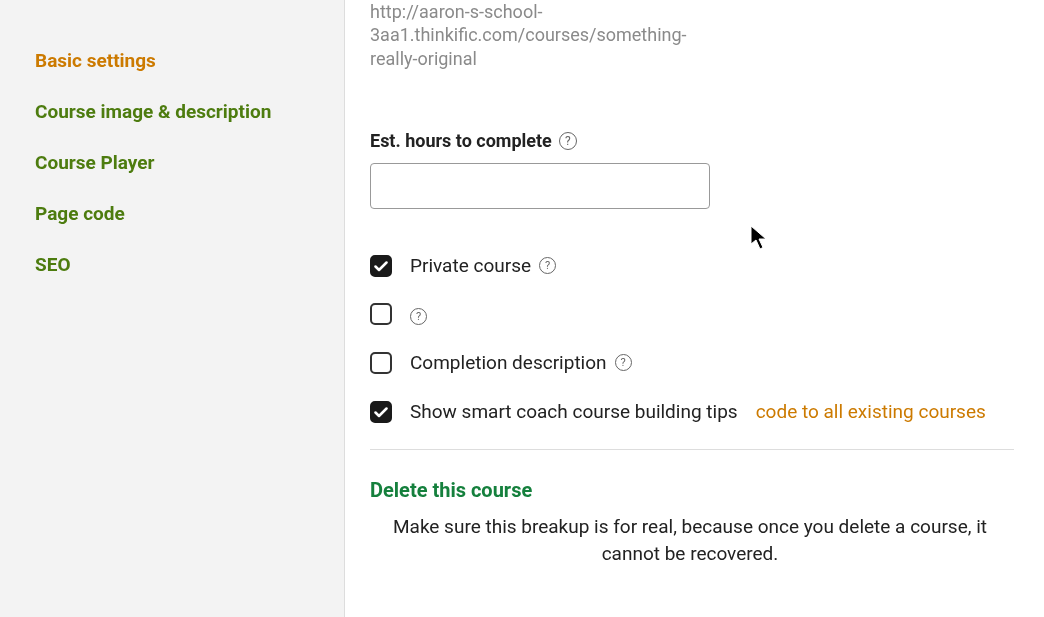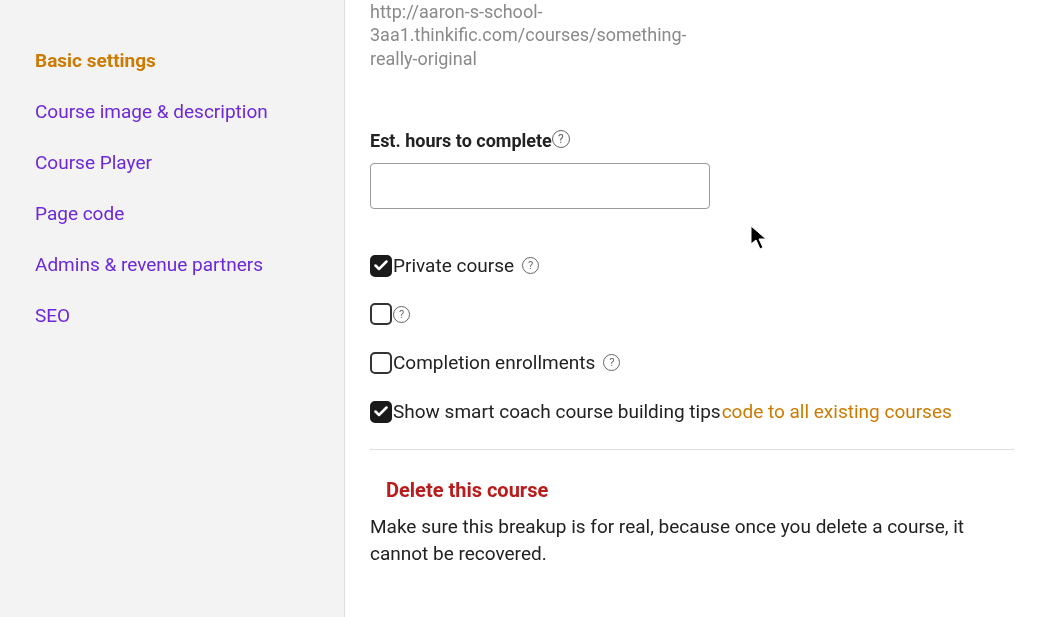--- a/index.html
+++ b/index.html
@@ -17,22 +17,22 @@
       height: 100%;
     }
     .sidebar {
       width: 345px;
       background: #f3f3f3;
       padding: 35px 25px 0 35px;
       border-right: 1px solid #ddd;
     }
     .sidebar-item {
       font-size: 19px;
-      font-weight: 400;
-      color: #6d28d9;
+      font-weight: 700;
+      color: #4d7c0f;
       padding: 14px 0;
       cursor: pointer;
     }
     .sidebar-item.active {
       color: #cc7a00;
       font-weight: 700;
     }
     .main {
       flex: 1;
       background: #fff;
@@ -46,21 +46,22 @@
       line-height: 1.3;
       max-width: 330px;
       word-wrap: break-word;
       margin-top: 0;
     }
     .field-group {
       margin-top: 60px;
     }
     .field-label-row {
       display: flex;
-      align-items: flex-start;
+      align-items: center;
+      gap: 7px;
       margin-bottom: 12px;
     }
     .field-label {
       font-size: 18px;
       font-weight: 700;
       color: #222;
     }
     .help-icon {
       width: 18px;
       height: 18px;
@@ -85,22 +86,22 @@
       border: 1px solid #999;
       border-radius: 4px;
       padding: 0 12px;
       font-size: 16px;
     }
     .checkbox-list {
       margin-top: 45px;
     }
     .checkbox-row {
       display: flex;
-      align-items: center;
-      gap: 1px;
+      align-items: flex-end;
+      gap: 18px;
       margin-bottom: 26px;
     }
     .checkbox {
       width: 22px;
       height: 22px;
       border: 2px solid #333;
       border-radius: 5px;
       cursor: pointer;
       display: flex;
       align-items: center;
@@ -129,30 +130,30 @@
       border: none;
       border-top: 1px solid #ddd;
       margin: 18px 0 28px 0;
     }
     .delete-section {
       margin-top: 8px;
     }
     .delete-title {
       font-size: 20px;
       font-weight: 700;
-      color: #b91c1c;
+      color: #15803d;
       margin-bottom: 12px;
-      margin-left: 16px;
     }
     .delete-desc {
       font-size: 19px;
       color: #222;
       line-height: 1.4;
       margin-bottom: 4px;
       max-width: 640px;
+      text-align: center;
     }
     .delete-note {
       font-size: 17px;
       color: #666;
     }
     .cursor {
       position: absolute;
       left: 405px;
       top: 225px;
       width: 18px;
@@ -163,21 +164,20 @@
   </style>
 </head>
 <body>
 
 <div class="layout">
   <nav class="sidebar">
     <div class="sidebar-item active">Basic settings</div>
     <div class="sidebar-item">Course image &amp; description</div>
     <div class="sidebar-item">Course Player</div>
     <div class="sidebar-item">Page code</div>
-    <div class="sidebar-item">Admins &amp; revenue partners</div>
     <div class="sidebar-item">SEO</div>
   </nav>
 
   <main class="main">
     <div class="url-block">http://aaron-s-school-3aa1.thinkific.com/courses/something-really-original</div>
 
     <div class="field-group">
       <div class="field-label-row">
         <span class="field-label">Est. hours to complete</span>
         <span class="help-icon">?</span>
@@ -201,21 +201,21 @@
       <div class="checkbox-row">
         <span class="checkbox"></span>
         <span class="checkbox-label">
           <span class="help-icon help-icon-sm">?</span>
         </span>
       </div>
 
       <div class="checkbox-row">
         <span class="checkbox"></span>
         <span class="checkbox-label">
-          <span>Completion enrollments</span>
+          <span>Completion description</span>
           <span class="help-icon help-icon-sm">?</span>
         </span>
       </div>
 
       <div class="checkbox-row">
         <span class="checkbox checked">
           <svg width="14" height="11" viewBox="0 0 14 11" fill="none" stroke="#fff" stroke-width="2.5" stroke-linecap="round" stroke-linejoin="round">
               <polyline points="1.5,5.5 5,9 12.5,1.5"></polyline>
             </svg>
         </span>

